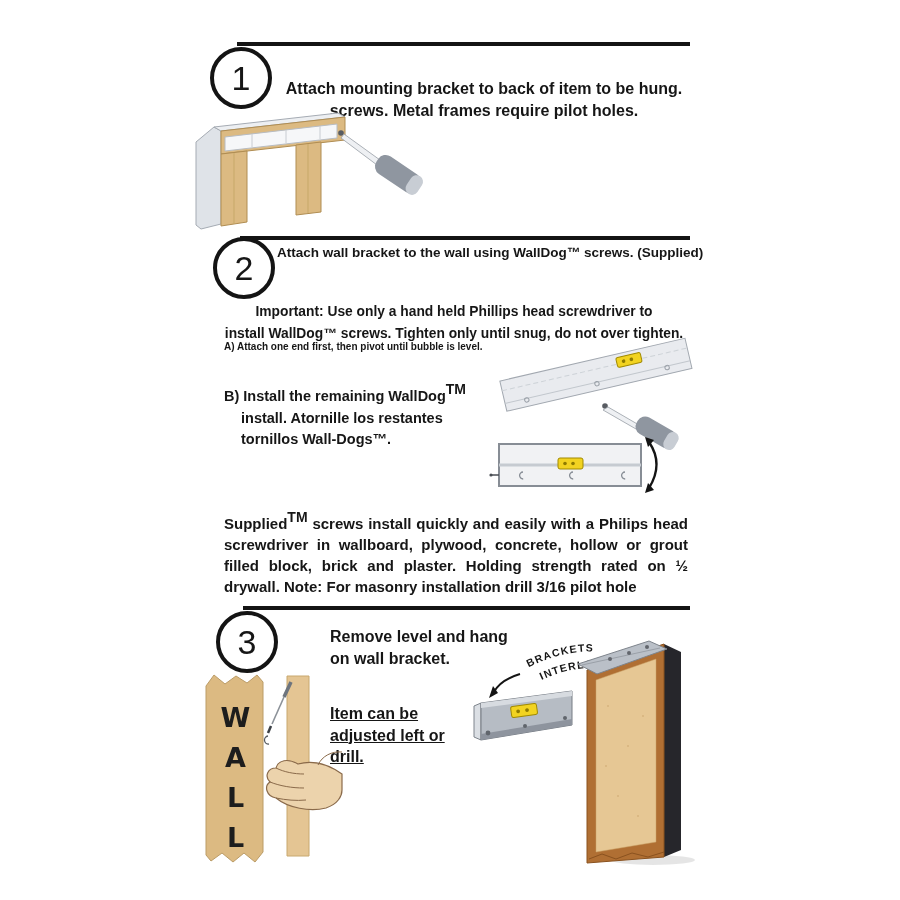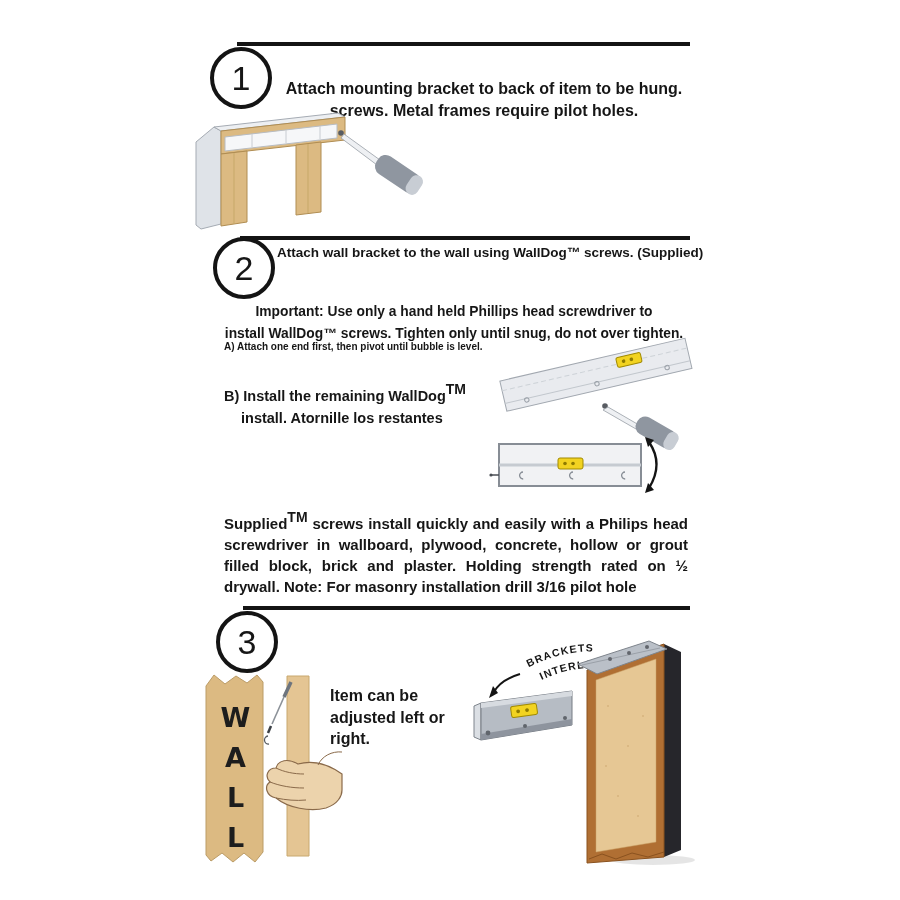--- a/index.html
+++ b/index.html
@@ -19,21 +19,21 @@
   .center { text-align:center;margin-top:24px; }
   .tm-sup { font-size:14px; vertical-align:7px; letter-spacing:0; }
   #s1-text { left:276px; top:54px;  width:416px; font-size:16px;  line-height:21.5px; }
   #s2-heading { left:277px; top:245px; font-size:13.5px; }
   #s2-important { left:210px; top:277px; width:488px; font-size:13.8px; line-height:22px; }
   #s2-a { left:224px; top:341px; font-size:10px; }
   #s2-b { left:224px; top:379px; font-size:14.5px; line-height:21.5px; }
   #s2-b .indent { padding-left:17px; }
   #s2-para { left:224px; top:492px; width:464px; font-size:15px; line-height:21px; text-align:justify; }
   #s3-hang   { left:330px; top:626px; font-size:16px; line-height:22px; }
-  #s3-adjust { left:330px; top:685px; font-size:16px; line-height:21.5px; }
+  #s3-adjust { left:330px; top:703px; font-size:16px; line-height:21.5px;text-decoration:underline; }
   #wall-word {
     left:220px; top:702px; font-size:27px; font-weight:700; color:#1d1d1d;
     writing-mode:vertical-rl; text-orientation:upright; letter-spacing:9px;
     font-family:"DejaVu Sans", sans-serif;
   }
   svg { position:absolute; overflow:visible; }
   svg text { font-family:"Liberation Sans", sans-serif; }
 </style>
 </head>
 <body>
@@ -82,20 +82,21 @@
     </div>
     <div class="txt nowrap" id="s2-heading">Attach wall bracket to the wall using WallDog™ screws. (Supplied)</div>
     <div class="txt center" id="s2-important">
       <div class="nowrap">Important: Use only a hand held Phillips head screwdriver to</div>
       <div class="nowrap">install WallDog™ screws. Tighten only until snug, do not over tighten.</div>
     </div>
     <div class="txt nowrap" id="s2-a">A) Attach one end first, then pivot until bubble is level.</div>
     <div class="txt" id="s2-b">
       <div class="nowrap"><span>B) Install the remaining WallDog</span><sup class="tm-sup">TM</sup></div>
       <div class="nowrap indent">install. Atornille los restantes</div>
+      <div class="nowrap indent">tornillos Wall-Dogs™.</div>
     </div>
 
     <svg style="left:495px;top:349px;" width="205" height="100" viewBox="0 0 205 100">
       <g transform="rotate(-13 102 26)">
         <rect x="6" y="10" width="190" height="31" fill="#e9ebef" stroke="#a2a8b0"></rect>
         <line x1="6" y1="20" x2="196" y2="20" stroke="#cdd2d7" stroke-dasharray="5 3"></line>
         <line x1="6" y1="33" x2="196" y2="33" stroke="#c2c7cd"></line>
         <rect x="124" y="13.5" width="25" height="10" rx="2" stroke="#a18a00" fill="#f2d321"></rect>
         <circle cx="131" cy="18.5" r="1.8" fill="#8f7b00"></circle>
         <circle cx="139" cy="18.5" r="1.8" fill="#8f7b00"></circle>
@@ -135,25 +136,27 @@
 
     <p class="txt" id="s2-para"><span>Supplied</span><sup class="tm-sup">TM</sup><span> screws install quickly and easily with a Philips head screwdriver in wallboard, plywood, concrete, hollow or grout filled block, brick and plaster. Holding strength rated on ½ drywall. Note: For masonry installation drill 3/16 pilot hole</span></p>
   </div>
 
   <div>
     <div class="rule" id="r3" style="left:243px;top:606px;width:447px;"></div>
     <div class="circle" style="left:216px;top:611px;">
       <span>3</span>
     </div>
     <div class="txt" id="s3-hang">
+      <div class="nowrap">Remove level and hang</div>
+      <div class="nowrap">on wall bracket.</div>
     </div>
     <div class="txt" id="s3-adjust">
       <div class="nowrap">Item can be</div>
       <div class="nowrap">adjusted left or</div>
-      <div class="nowrap">right.</div>
+      <div class="nowrap">drill.</div>
     </div>
 
     <svg style="left:192px;top:666px;" width="150" height="202" viewBox="0 0 150 202">
       <polygon points="14,20 22,9 33,18 44,10 55,17 65,9 71,16 71,186 63,196 52,187 41,196 30,187 19,195 14,189" stroke="#bb9c67" fill="#dcba82"></polygon>
       <polygon points="95,10 117,10 117,190 95,190" fill="#e4c593" stroke="#c8a86f"></polygon>
       <g>
         <line x1="99" y1="16" x2="92" y2="31" stroke="#6d747d" stroke-width="3.5"></line>
         <line x1="92" y1="31" x2="80" y2="58" stroke="#8c9299" stroke-width="1.6"></line>
         <line x1="79" y1="60" x2="76" y2="67" stroke="#3c4046" stroke-width="2.5"></line>
         <path d="M76,70 a4,4 0 1 0 1,8" fill="none" stroke="#555a60" stroke-width="1.3"></path>

